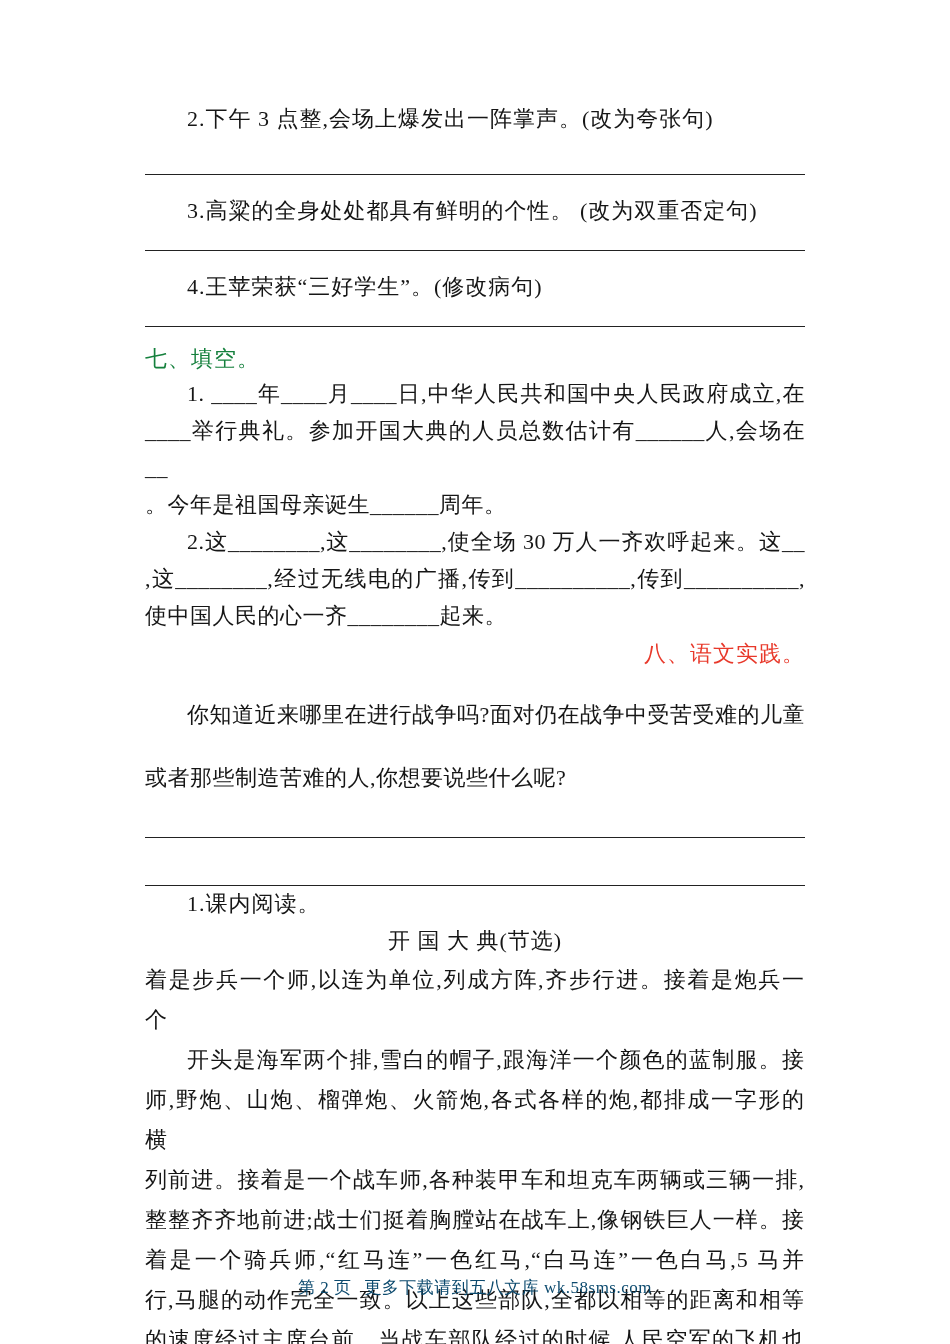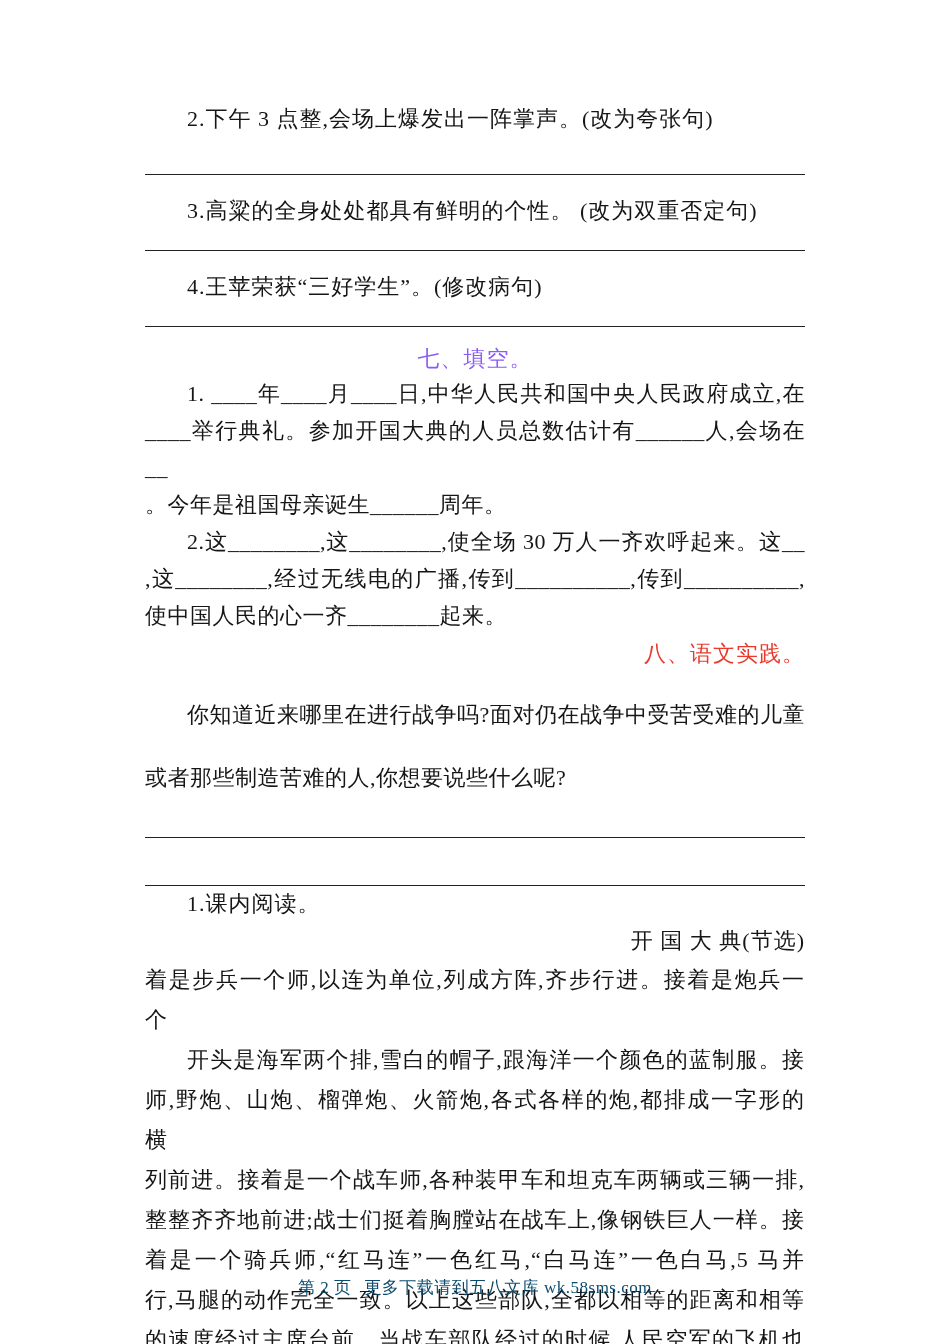--- a/index.html
+++ b/index.html
@@ -24,21 +24,21 @@
   .al-3 { height: 24px; margin-bottom: 16px; }
   .section-heading { line-height: 32px; letter-spacing: 1px; font-weight: 400; }
   .s8 { margin-top: 4px; }
   .s9 { margin-top: 14px; }
   .fill-line { line-height: 37px; letter-spacing: 0.5px; white-space: nowrap; }
   .prompt-line { line-height: 36px; letter-spacing: 0.5px; margin-top: 27px; }
   .jfull { text-align: justify; text-align-last: justify; white-space: normal; }
   .wl-1 { height: 42px; }
   .wl-2 { height: 48px; }
   .sub-line { line-height: 36px; letter-spacing: 1px; }
-  .passage-title { line-height: 38px; text-align: right; letter-spacing: 1px; }
+  .passage-title { line-height: 38px; text-align: center; letter-spacing: 1px; }
   .passage-line { line-height: 40px; letter-spacing: 1px; }
   .footer {
     position: absolute;
     top: 1276px;
     left: 0;
     width: 100%;
     text-align: center;
     font-size: 17px;
     color: #0c4a6e;
     letter-spacing: 0.5px;
@@ -53,21 +53,21 @@
 
     <div class="q-text indent">2.下午 3 点整,会场上爆发出一阵掌声。(改为夸张句)</div>
     <div class="answer-line al-1"></div>
 
     <div class="q-text indent">3.高粱的全身处处都具有鲜明的个性。 (改为双重否定句)</div>
     <div class="answer-line al-2"></div>
 
     <div class="q-text indent">4.王苹荣获“三好学生”。(修改病句)</div>
     <div class="answer-line al-3"></div>
 
-    <div class="section-heading" style="color:#8b5cf6;text-align:center;">七、填空。</div>
+    <div class="section-heading" style="color:#15803d;">七、填空。</div>
     <div class="fill-line indent jfull">1. ____年____月____日,中华人民共和国中央人民政府成立,在</div>
     <div class="fill-line jfull">____举行典礼。参加开国大典的人员总数估计有______人,会场在__</div>
     <div class="fill-line">。今年是祖国母亲诞生______周年。</div>
     <div class="fill-line indent jfull">2.这________,这________,使全场 30 万人一齐欢呼起来。这__</div>
     <div class="fill-line jfull">,这________,经过无线电的广播,传到__________,传到__________,</div>
     <div class="fill-line">使中国人民的心一齐________起来。</div>
 
     <div class="section-heading s8" style="color:#e8392b;text-align:right;">八、语文实践。</div>
     <div class="prompt-line indent jfull">你知道近来哪里在进行战争吗?面对仍在战争中受苦受难的儿童</div>
     <div class="prompt-line">或者那些制造苦难的人,你想要说些什么呢?</div>

